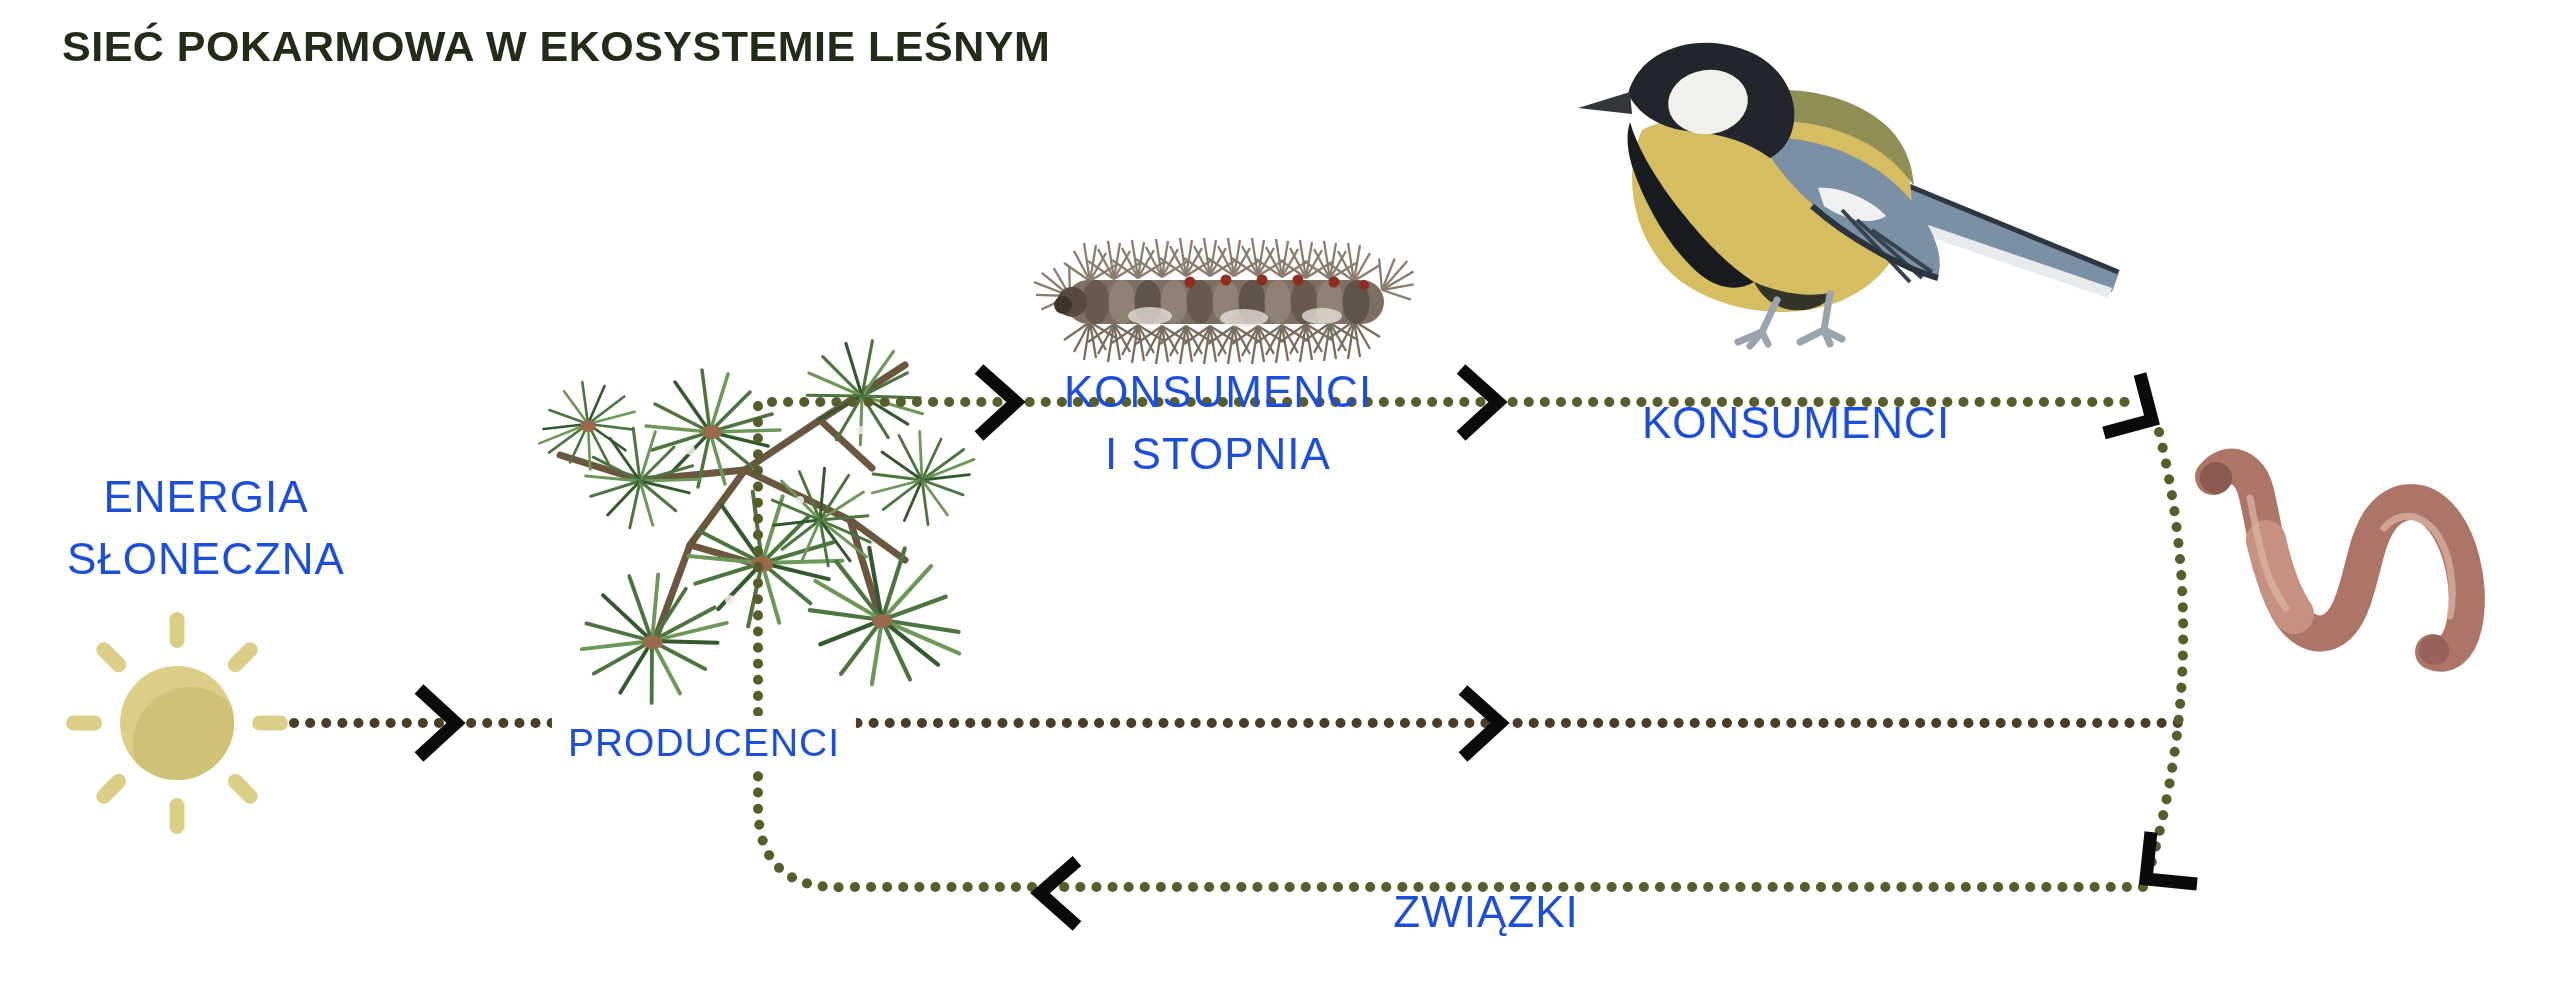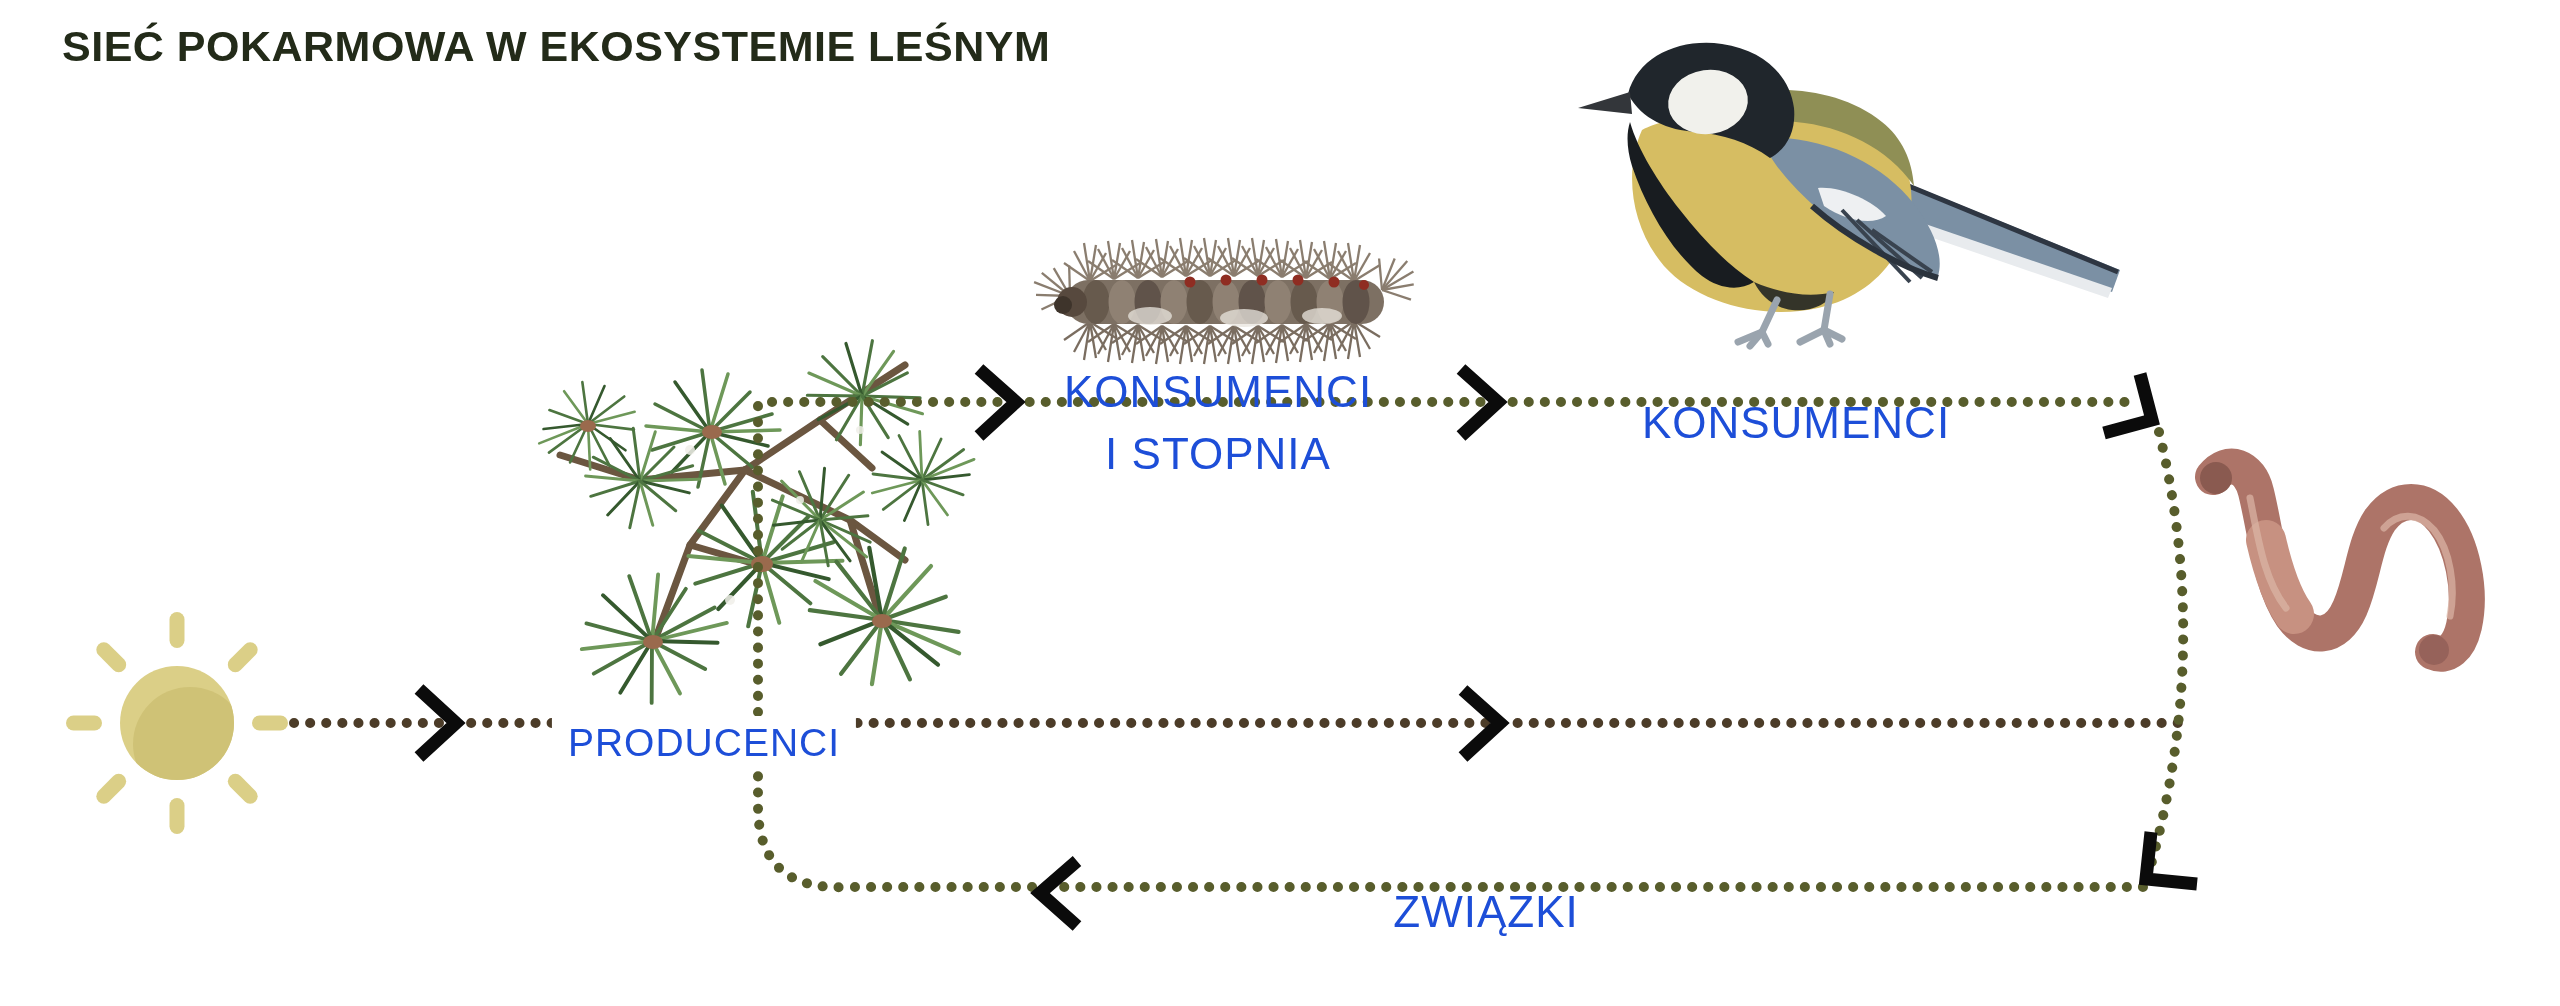--- a/index.html
+++ b/index.html
@@ -229,20 +229,22 @@
       <polyline points="1463,690 1500,723 1463,757"></polyline>
       <polyline points="1077,861 1040,893 1077,926"></polyline>
       <polyline points="2140,374 2152,420 2104,433"></polyline>
       <polyline points="2151,832 2146,879 2197,884"></polyline>
     </g>
   </svg>
 
   <div class="diagram-title">SIEĆ POKARMOWA W EKOSYSTEMIE LEŚNYM</div>
 
   <div class="node-label" style="left:206px;top:508px;">
+    <span>ENERGIA</span>
+    <span>SŁONECZNA</span>
   </div>
 
   <div class="node-label label-producenci" style="left:704px;top:723px;">
     <span>PRODUCENCI</span>
   </div>
 
   <div class="node-label" style="left:1218px;top:403px;">
     <span>KONSUMENCI</span>
     <span>I STOPNIA</span>
   </div>

